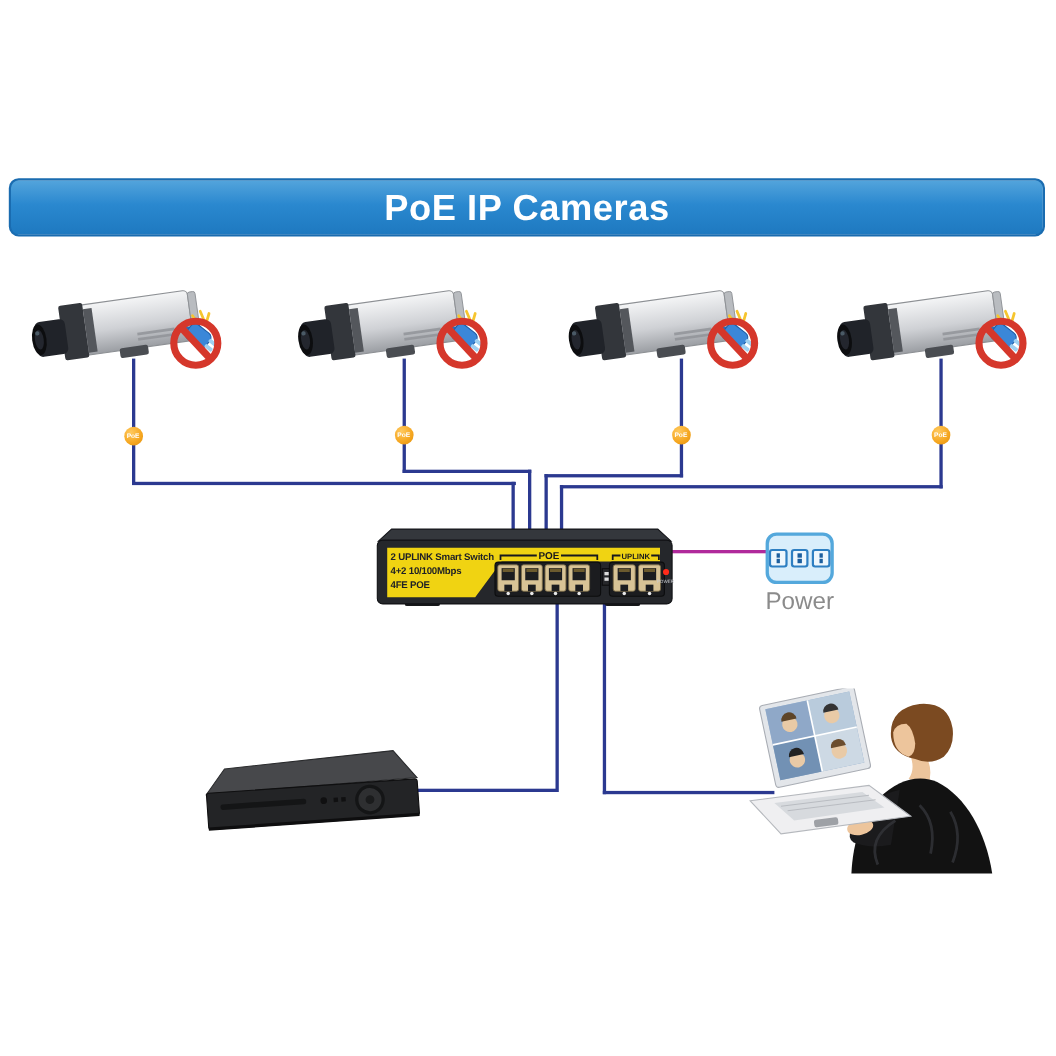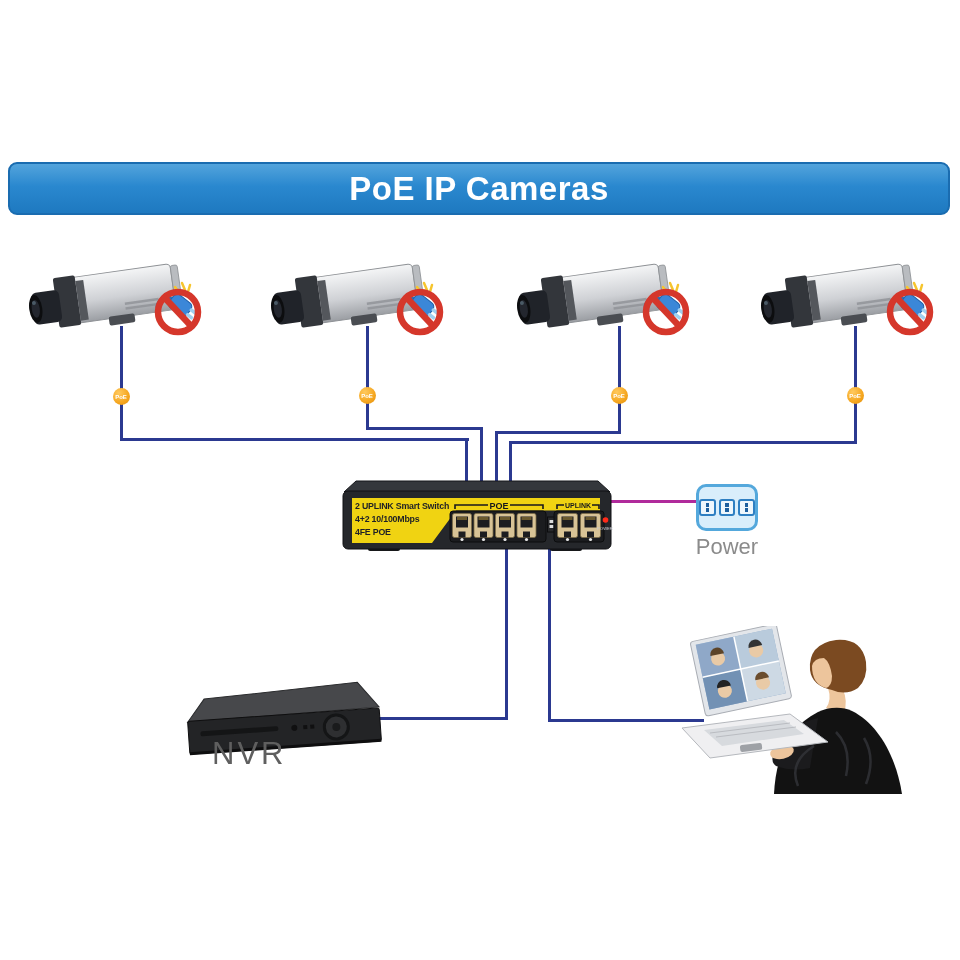--- a/index.html
+++ b/index.html
@@ -306,21 +306,20 @@
       <rect x="10" y="41" width="192" height="33" rx="2" fill="#232426" stroke="#0f0f10"></rect>
       <rect x="22" y="52" width="78" height="5" rx="2" fill="#141516"></rect>
       <circle cx="158" cy="57" r="12" fill="#2e2f31" stroke="#141516" stroke-width="3"></circle>
       <circle cx="158" cy="57" r="4" fill="#1a1b1c"></circle>
       <circle cx="116" cy="55" r="3" fill="#101011"></circle>
       <rect x="125" y="53" width="4" height="4" fill="#101011"></rect>
       <rect x="132" y="53" width="4" height="4" fill="#101011"></rect>
       <rect x="10" y="72" width="192" height="3" fill="#0e0e0f"></rect>
     </g>
   </svg>
-  <div class="abs" id="nvr-label">NVR</div>
 
   <svg class="abs" style="left:678px;top:626px" width="228" height="170" viewBox="0 0 228 170">
 
     <g transform="translate(12,16) rotate(-12)">
       <rect x="0" y="0" width="88" height="76" rx="3" fill="#e3e6ea" stroke="#a9adb4"></rect>
       <rect x="5" y="4" width="78" height="66" fill="url(#lapscr)"></rect>
       <g>
         <rect x="5" y="4" width="39" height="33" fill="#8fa8c8"></rect>
           <rect x="44" y="4" width="39" height="33" fill="#b9cbdc"></rect>
         <rect x="5" y="37" width="39" height="33" fill="#7291b4"></rect>

